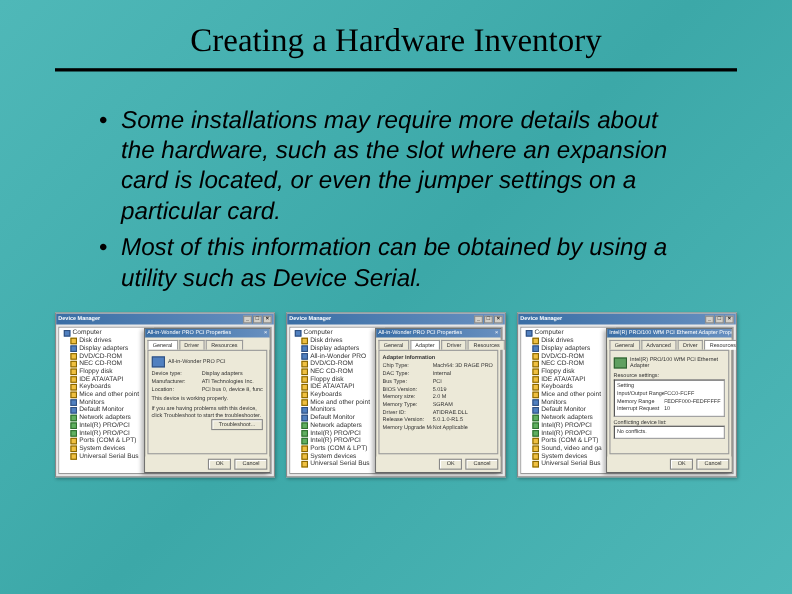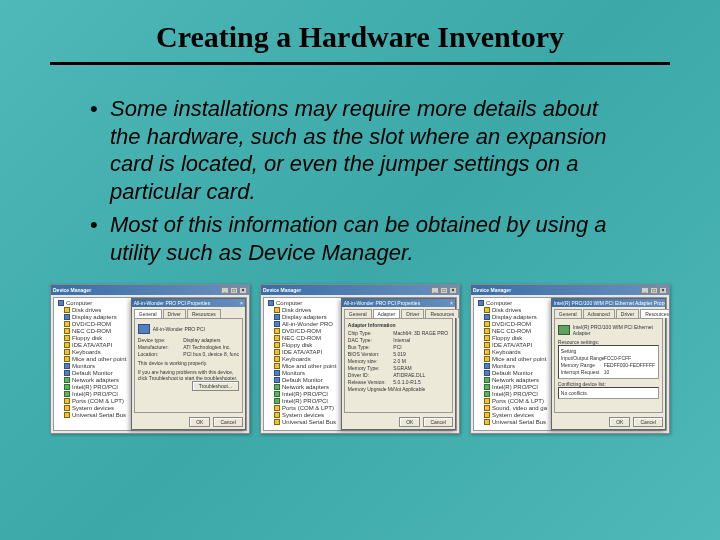--- a/index.html
+++ b/index.html
@@ -13,21 +13,21 @@
   .slide {
     width: 100%;
     height: 100%;
     padding: 20px 30px;
   }
   .title {
     font-size: 30px;
     color: #000;
     text-align: center;
     margin-bottom: 8px;
-    font-weight: bold;
+    font-weight: normal;
   }
   .rule {
     height: 3px;
     background: #000;
     margin: 0 20px 30px 20px;
   }
   .bullets {
     padding: 0 60px;
     font-family: Arial, Helvetica, sans-serif;
     font-size: 22px;
@@ -210,21 +210,21 @@
   <h1 class="title">Creating a Hardware Inventory</h1>
   <div class="rule"></div>
 
   <div class="bullets">
     <div class="bullet">
       <span class="dot">•</span>
       <span class="txt">Some installations may require more details about the hardware, such as the slot where an expansion card is located, or even the jumper settings on a particular card.</span>
     </div>
     <div class="bullet">
       <span class="dot">•</span>
-      <span class="txt">Most of this information can be obtained by using a utility such as Device Manager.</span>
+      <span class="txt">Most of this information can be obtained by using a utility such as Device Serial.</span>
     </div>
   </div>
 
   <div class="shots">
 
     <div class="win">
       <div class="win-titlebar">
         <span>Device Manager</span>
         <span class="spacer"></span>
         <span class="btn">_</span>

